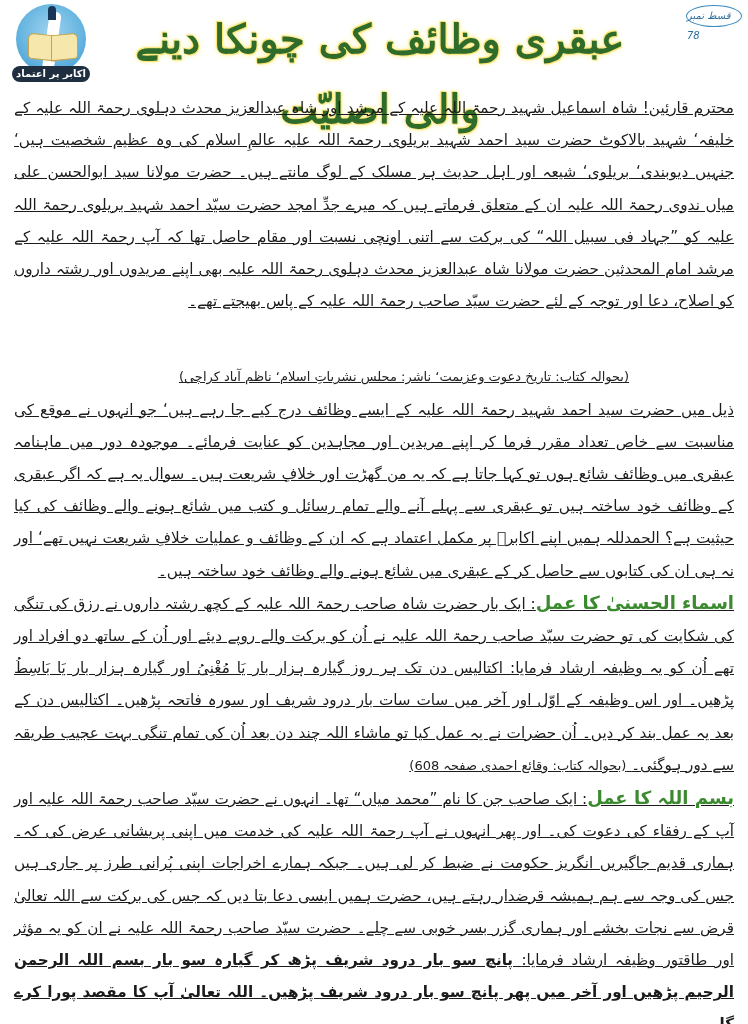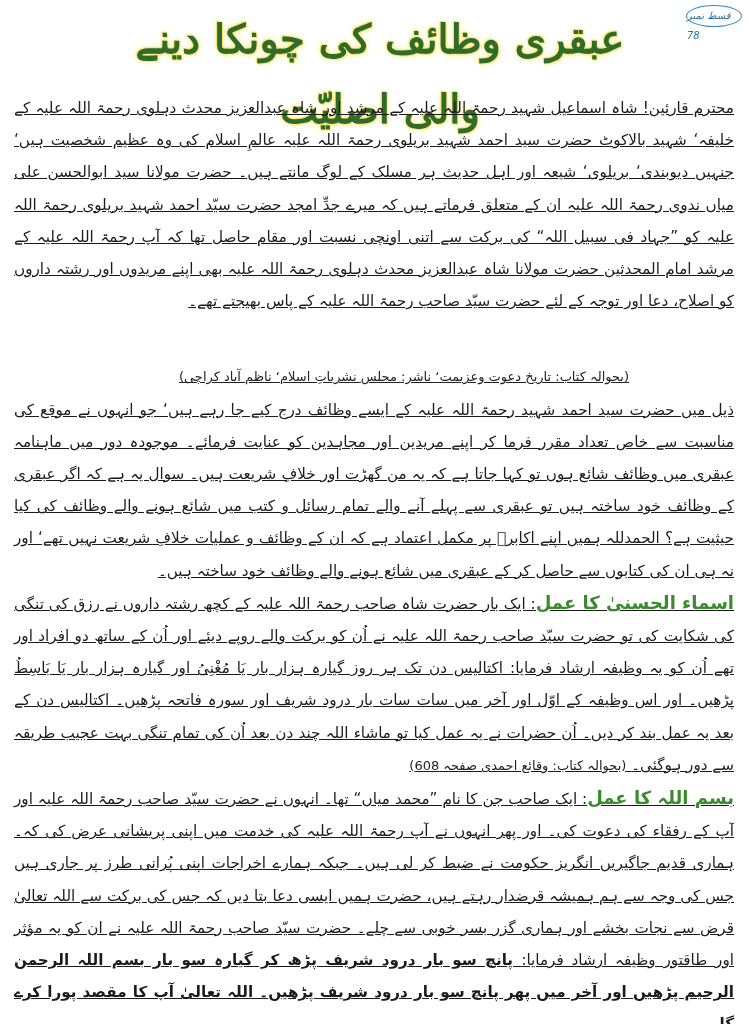--- a/index.html
+++ b/index.html
@@ -58,20 +58,31 @@
   .ref.center { text-align: center; text-align-last: center; padding-left: 60px; margin-top: 44px; }
   .heading {
     color: #3a8a2e; font-weight: bold; font-size: 18px;
   }
   .b { font-weight: bold; }
 </style>
 </head>
 <body>
 
 <div class="header">
+  <div class="logo">
+    <div class="logo-circle">
+      <div class="logo-path"></div>
+      <div class="logo-tower"></div>
+      <div class="logo-book">
+        <div class="pg l"></div>
+          <div class="pg r"></div>
+      </div>
+    </div>
+    <div class="logo-caption">اکابر پر اعتماد</div>
+  </div>
   <div class="title">عبقری وظائف کی چونکا دینے والی اصلیّت</div>
   <div class="episode-badge">قسط نمبر 78</div>
 </div>
 
 <div class="content">
   <p>محترم قارئین! شاہ اسماعیل شہید رحمۃ اللہ علیہ کے مرشد اور شاہ عبدالعزیز محدث دہلوی رحمۃ اللہ علیہ کے خلیفہ‘ شہید بالاکوٹ حضرت سید احمد شہید بریلوی رحمۃ اللہ علیہ عالمِ اسلام کی وہ عظیم شخصیت ہیں‘ جنہیں دیوبندی‘ بریلوی‘ شیعہ اور اہل حدیث ہر مسلک کے لوگ مانتے ہیں۔ حضرت مولانا سید ابوالحسن علی میاں ندوی رحمۃ اللہ علیہ ان کے متعلق فرماتے ہیں کہ میرے جدِّ امجد حضرت سیّد احمد شہید بریلوی رحمۃ اللہ علیہ کو ”جہاد فی سبیل اللہ“ کی برکت سے اتنی اونچی نسبت اور مقام حاصل تھا کہ آپ رحمۃ اللہ علیہ کے مرشد امام المحدثین حضرت مولانا شاہ عبدالعزیز محدث دہلوی رحمۃ اللہ علیہ بھی اپنے مریدوں اور رشتہ داروں کو اصلاح، دعا اور توجہ کے لئے حضرت سیّد صاحب رحمۃ اللہ علیہ کے پاس بھیجتے تھے۔</p>
   <p class="ref center">(بحوالہ کتاب: تاریخ دعوت وعزیمت‘ ناشر: مجلس نشریاتِ اسلام‘ ناظم آباد کراچی)</p>
   <p>ذیل میں حضرت سید احمد شہید رحمۃ اللہ علیہ کے ایسے وظائف درج کیے جا رہے ہیں‘ جو انہوں نے موقع کی مناسبت سے خاص تعداد مقرر فرما کر اپنے مریدین اور مجاہدین کو عنایت فرمائے۔ موجودہ دور میں ماہنامہ عبقری میں وظائف شائع ہوں تو کہا جاتا ہے کہ یہ من گھڑت اور خلافِ شریعت ہیں۔ سوال یہ ہے کہ اگر عبقری کے وظائف خود ساختہ ہیں تو عبقری سے پہلے آنے والے تمام رسائل و کتب میں شائع ہونے والے وظائف کی کیا حیثیت ہے؟ الحمدللہ ہمیں اپنے اکابرؒ پر مکمل اعتماد ہے کہ ان کے وظائف و عملیات خلافِ شریعت نہیں تھے‘ اور نہ ہی ان کی کتابوں سے حاصل کر کے عبقری میں شائع ہونے والے وظائف خود ساختہ ہیں۔</p>
 
   <p>

